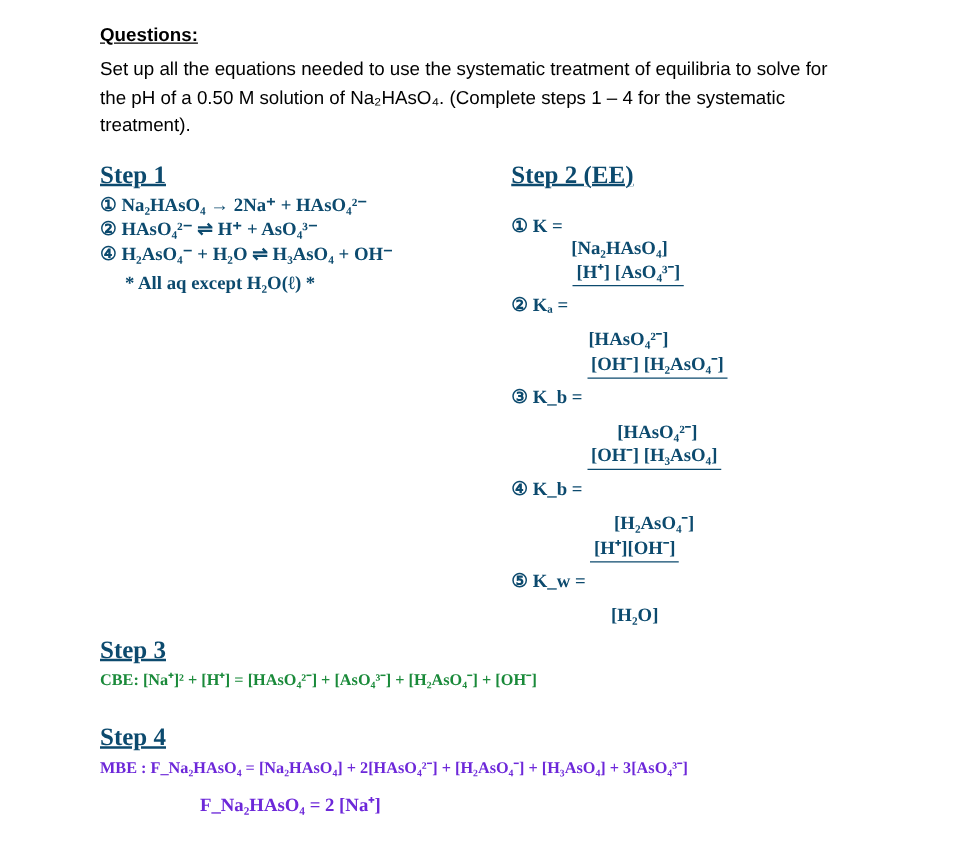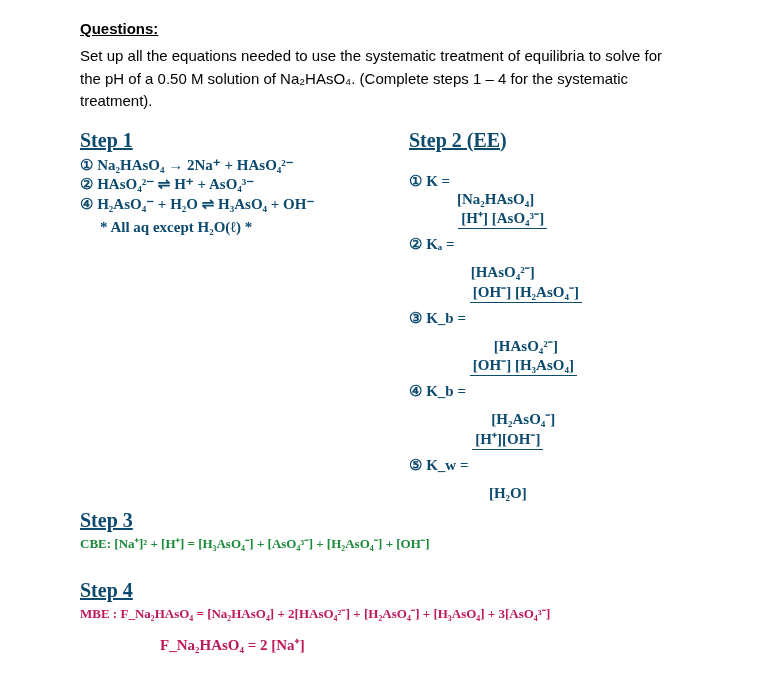--- a/index.html
+++ b/index.html
@@ -23,21 +23,21 @@
     line-height: 1.5;
     margin-bottom: 10px;
     max-width: 600px;
   }
   .hand {
     font-family: "Comic Sans MS", "Segoe Script", cursive;
     font-weight: bold;
   }
   .black { color: #0c4a6e; }
   .green { color: #1a8a3a; }
-  .blue  { color: #be185d; }
+  .blue  { color: #6d28d9; }
   .row { display:flex; align-items:flex-start; }
   .col { flex:1; }
   .step-head { font-size:20px; margin:6px 0 4px 0; text-decoration: underline; }
   .line { font-size:15px; margin:1px 0; line-height:1.25; white-space:nowrap; }
   .small { font-size:13px; }
   .frac { display:inline-block; text-align:center; vertical-align:middle; }
   .frac .top { display:block; border-bottom:1.5px solid currentColor; padding:0 3px; }
   .frac .bot { display:block; padding:0 3px;margin-top:34px; }
 </style>
 </head>
@@ -93,17 +93,17 @@
       <span>⑤ K_w =</span>
       <span class="frac">
         <span class="top">[H⁺][OH⁻]</span>
         <span class="bot">[H₂O]</span>
       </span>
     </div>
   </div>
 </div>
 
 <div class="hand black step-head" style="margin-top:6px;">Step 3</div>
-<div class="hand green line small">CBE:  [Na⁺]²  +  [H⁺]  =  [H₃AsO₄⁻]  +  [AsO₄³⁻]  +  [H₂AsO₄⁻]  +  [OH⁻]</div>
+<div class="hand green line small">CBE:  [Na⁺]²  +  [H⁺]  =  [HAsO₄²⁻]  +  [AsO₄³⁻]  +  [H₂AsO₄⁻]  +  [OH⁻]</div>
 
 <div class="hand black step-head" style="margin-top:26px;">Step 4</div>
 <div class="hand blue line small">MBE :  F_Na₂HAsO₄  =  [Na₂HAsO₄] + 2[HAsO₄²⁻] + [H₂AsO₄⁻] + [H₃AsO₄] + 3[AsO₄³⁻]</div>
 <div class="hand blue line" style="padding-left:80px;margin-top:14px;">F_Na₂HAsO₄  =  2 [Na⁺]</div>
 
 </body></html>

